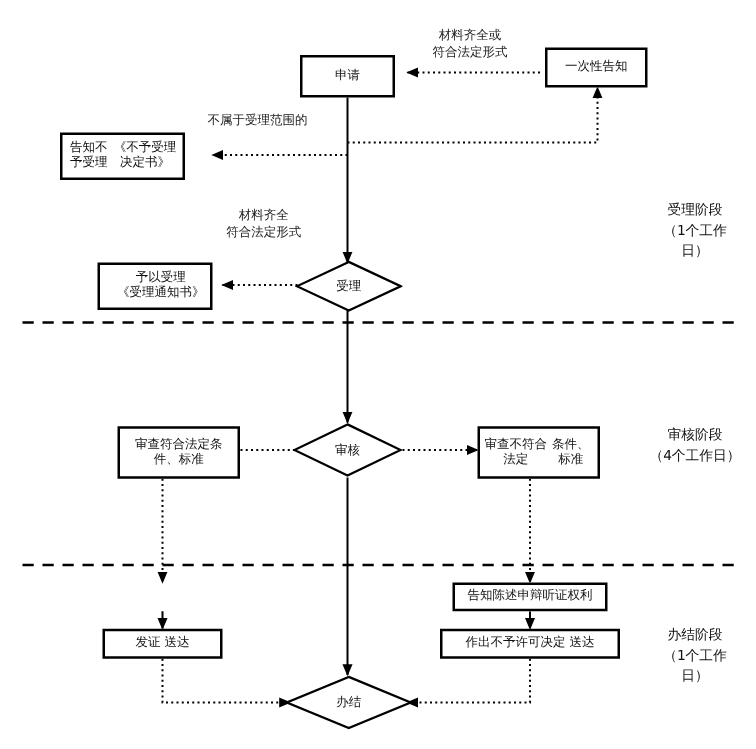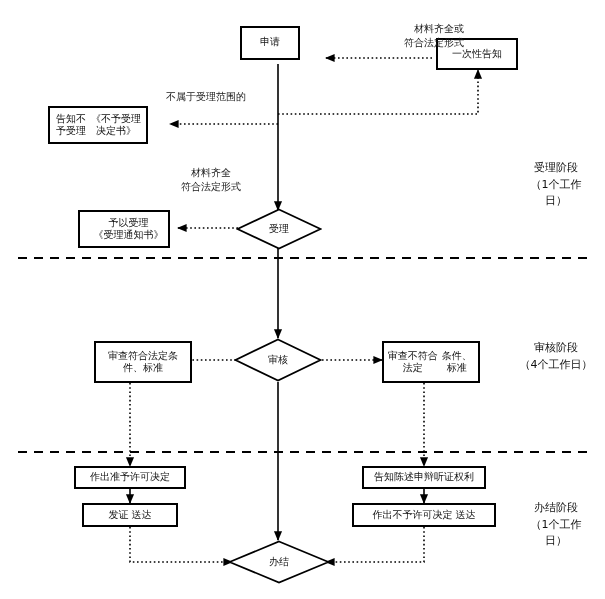--- a/index.html
+++ b/index.html
@@ -146,21 +146,21 @@
 
     <line class="solid-line" x1="424" y1="489" x2="424" y2="503" marker-end="url(#arrS)"></line>
 
     <path class="dot-line" d="M 130 527 L 130 562 L 232 562" marker-end="url(#arrD)"></path>
 
     <path class="dot-line" d="M 424 527 L 424 562 L 326 562" marker-end="url(#arrD)"></path>
 
     <line class="solid-line" x1="278" y1="382" x2="278" y2="540" marker-end="url(#arrS)"></line>
   </svg>
 
-  <div class="node box" style="left:240px; top:26px; width:60px; height:34px;font-family:Liberation Mono, monospace;">
+  <div class="node box" style="left:240px; top:44px; width:76px; height:34px;">
     <span>申请</span>
   </div>
 
   <div class="node box" style="left:436px; top:38px; width:82px; height:32px;">
     <span>一次性告知</span>
   </div>
 
   <div class="node box" style="left:48px; top:106px; width:100px; height:38px; flex-direction:row;">
     <span>告知不予受理</span>
     <span class="l2">《不予受理决定书》</span>
@@ -188,44 +188,41 @@
   <div class="node box" style="left:94px; top:341px; width:98px; height:42px; flex-direction:column;">
     <span>审查符合法定条</span>
     <span class="l2">件、标准</span>
   </div>
 
   <div class="node box" style="left:382px; top:341px; width:98px; height:42px; flex-direction:row;">
     <span>审查不符合法定</span>
     <span class="l2">条件、标准</span>
   </div>
 
-  <div class="node box" style="left:74px; top:466px; width:112px; height:23px;">
-    <span>作出准予许可决定</span>
-  </div>
 
   <div class="node box" style="left:82px; top:503px; width:96px; height:24px;">
     <span>发证  送达</span>
   </div>
 
   <div class="node box" style="left:362px; top:466px; width:124px; height:23px;">
     <span>告知陈述申辩听证权利</span>
   </div>
 
   <div class="node box" style="left:352px; top:503px; width:144px; height:24px;">
     <span>作出不予许可决定  送达</span>
   </div>
 
   <div class="diamond-wrap" style="left:228px; top:540px; width:102px; height:44px;">
     <svg width="102" height="44" viewBox="0 0 102 44" xmlns="http://www.w3.org/2000/svg">
       <polygon points="51,1.5 100.5,22 51,42.5 1.5,22" fill="#ffffff" stroke="#000000" stroke-width="1.8"></polygon>
     </svg>
     <div class="diamond-label">办结</div>
   </div>
 
-  <div class="lbl" style="left:352px; top:22px; width:112px;text-align:right;">材料齐全或
+  <div class="lbl" style="left:320px; top:22px; width:112px;">材料齐全或
 符合法定形式</div>
 
   <div class="lbl" style="left:166px; top:90px; width:120px; text-align:left;">不属于受理范围的</div>
 
 
   <div class="lbl" style="left:156px; top:166px; width:110px;">材料齐全
 符合法定形式</div>
 
   <div class="stage-lbl" style="left:508px; top:160px;">受理阶段
 （1个工作

